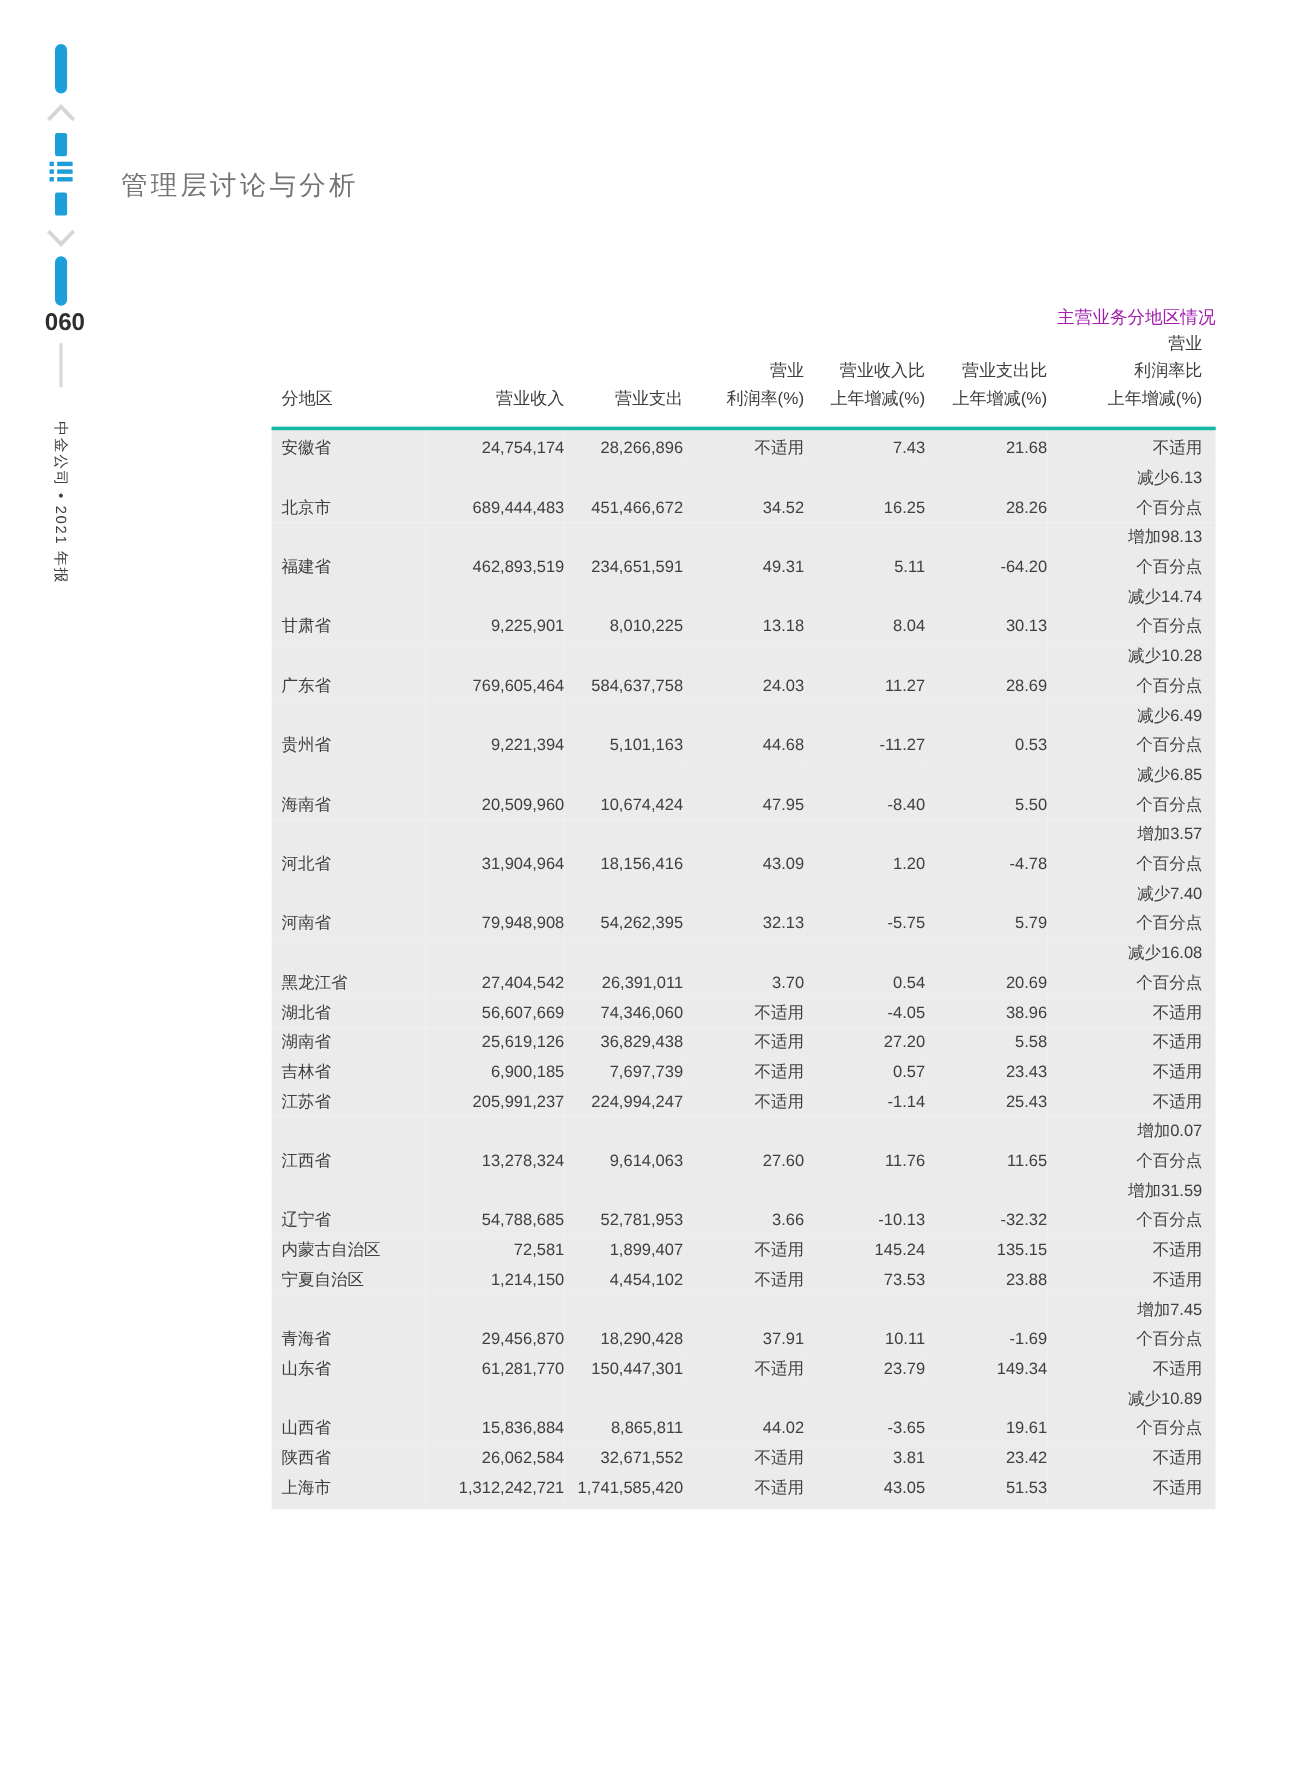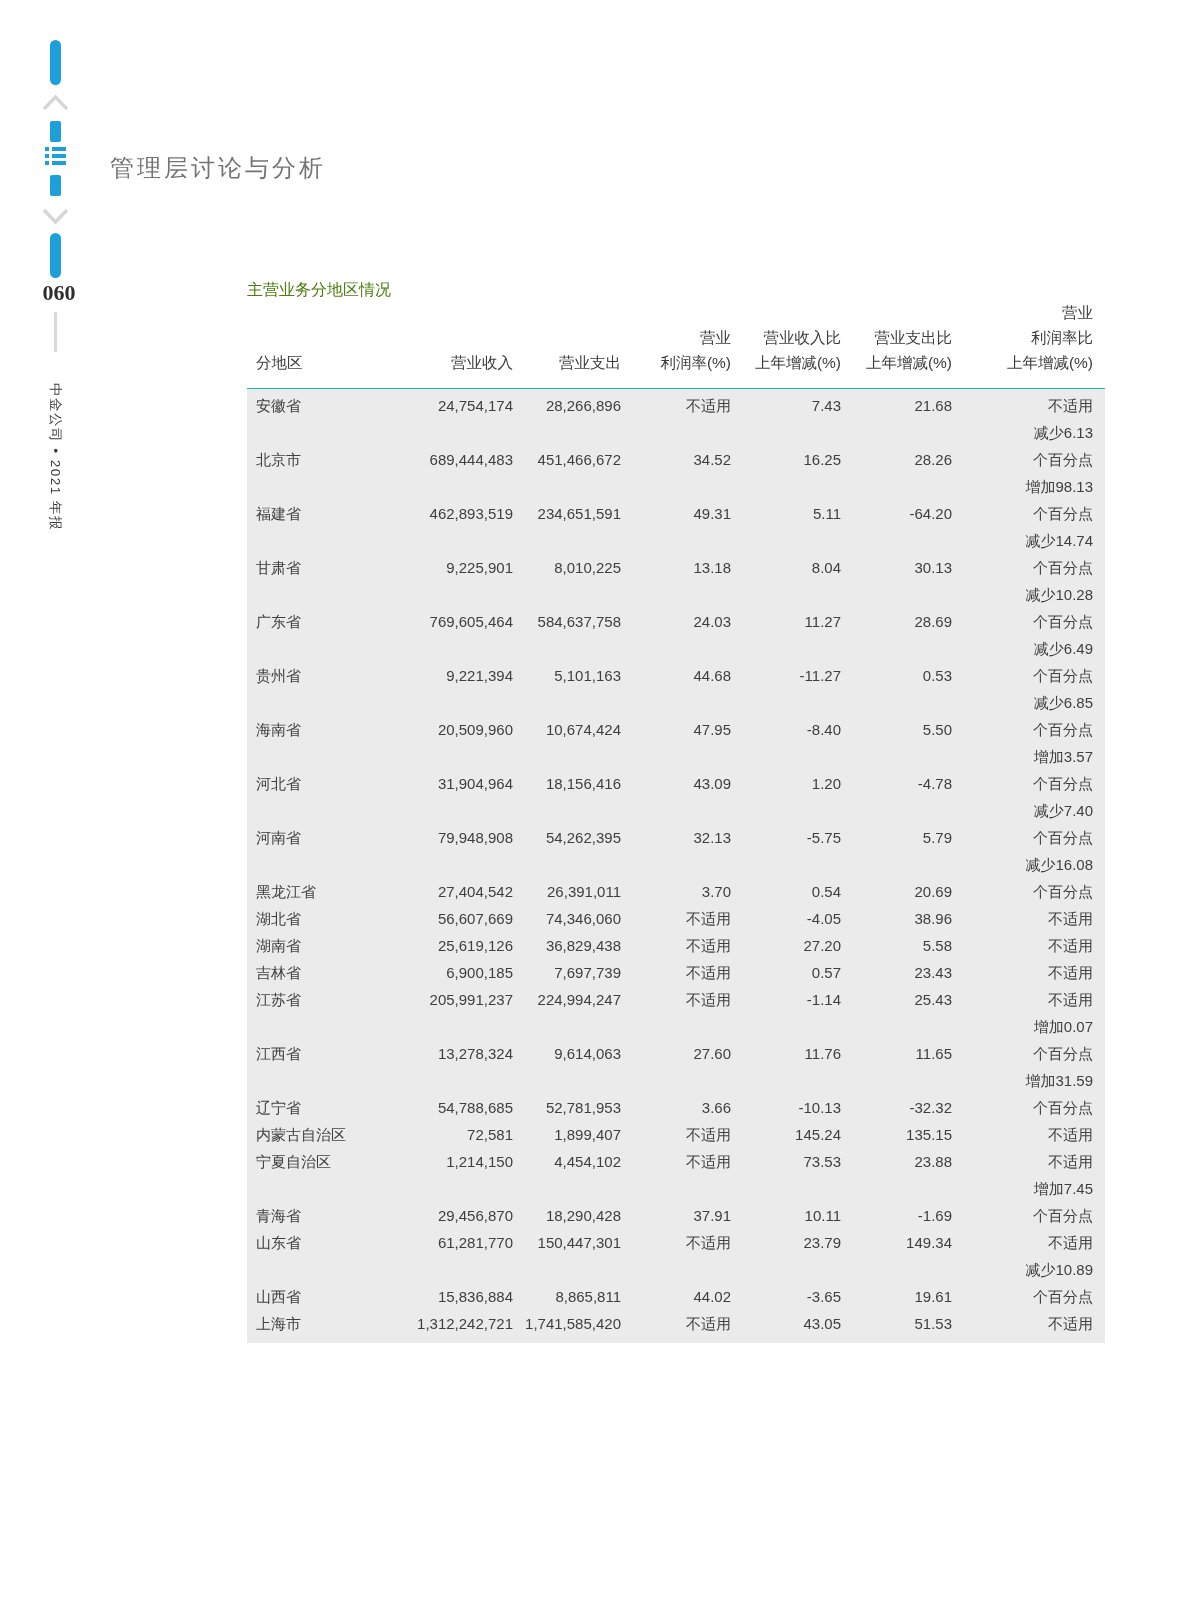--- a/index.html
+++ b/index.html
@@ -5,41 +5,41 @@
   html,body{margin:0;padding:0;background:#ffffff;}
   .page{position:relative;width:1190px;height:1615px;background:#fff;overflow:hidden;
         font-family:"Liberation Sans",sans-serif;color:#3f3f3f;}
 
   
   .bar{position:absolute;background:#1d9fd9;}
   .bar-cap{border-radius:6px;}
   .chev{position:absolute;}
   .vline{position:absolute;background:#d9d9d9;}
   .page-num{position:absolute;left:36px;top:280px;width:46px;text-align:center;
-            font-family:Liberation Serif, serif;font-size:22px;font-weight:600;color:#2e2e2e;}
+            font-family:Liberation Sans, sans-serif;font-size:22px;font-weight:600;color:#2e2e2e;}
   .edition{position:absolute;left:64px;top:383px;transform-origin:0 0;transform:rotate(90deg);
            white-space:nowrap;font-size:13.5px;letter-spacing:1.5px;color:#3d3d3d;}
   .listicon{position:absolute;left:45px;top:147px;display:flex;flex-direction:column;gap:3px;}
   .listicon .row{display:flex;gap:3px;align-items:center;}
   .listicon .dot{width:4px;height:4px;background:#1d9fd9;}
   .listicon .dash{width:14px;height:4px;background:#1d9fd9;}
 
   
   .section-title{position:absolute;left:110px;top:152px;font-family:"Liberation Serif",serif;
                  font-size:24px;letter-spacing:3px;color:#747474;}
 
   
   .table-wrap{position:absolute;left:247px;top:268px;width:858px;}
-  .table-title{text-align:left;font-size:16px;line-height:20px;color:#4d7c0f;
+  .table-title{text-align:right;font-size:16px;line-height:20px;color:#a21caf;
                padding-top:12px;margin:0;}
   table{border-collapse:collapse;width:858px;table-layout:fixed;margin-top:0;}
   col.c1{width:140px;} col.c2{width:126px;} col.c3{width:108px;} col.c4{width:110px;}
   col.c5{width:110px;} col.c6{width:111px;} col.c7{width:153px;}
   thead th{vertical-align:bottom;font-weight:400;font-size:15.5px;line-height:25px;
-           color:#3c3c3c;padding:0 0 13px 0;border-bottom:1px solid #14b8a6;}
+           color:#3c3c3c;padding:0 0 13px 0;border-bottom:3px solid #14b8a6;}
   tbody td{vertical-align:bottom;background:#ebebeb;font-size:15px;line-height:27px;
            color:#3f3f3f;padding:0;}
   tbody tr:first-child td{padding-top:3px;}
   tbody tr:last-child td{padding-bottom:6px;}
   .al{text-align:left;padding-left:9px !important;}
   .ar{text-align:right;}
   th.last,td.last{padding-right:12px !important;}
 </style>
 </head>
 <body>
@@ -292,20 +292,29 @@
           <tr>
             <td class="al">山西省</td>
             <td class="ar">15,836,884</td>
             <td class="ar">8,865,811</td>
             <td class="ar">44.02</td>
             <td class="ar">-3.65</td>
             <td class="ar">19.61</td>
             <td class="ar last">减少10.89<br>个百分点</td>
           </tr>
           <tr>
+            <td class="al">陕西省</td>
+            <td class="ar">26,062,584</td>
+            <td class="ar">32,671,552</td>
+            <td class="ar">不适用</td>
+            <td class="ar">3.81</td>
+            <td class="ar">23.42</td>
+            <td class="ar last">不适用</td>
+          </tr>
+          <tr>
             <td class="al">上海市</td>
             <td class="ar">1,312,242,721</td>
             <td class="ar">1,741,585,420</td>
             <td class="ar">不适用</td>
             <td class="ar">43.05</td>
             <td class="ar">51.53</td>
             <td class="ar last">不适用</td>
           </tr>
         </tbody>
     </table>

